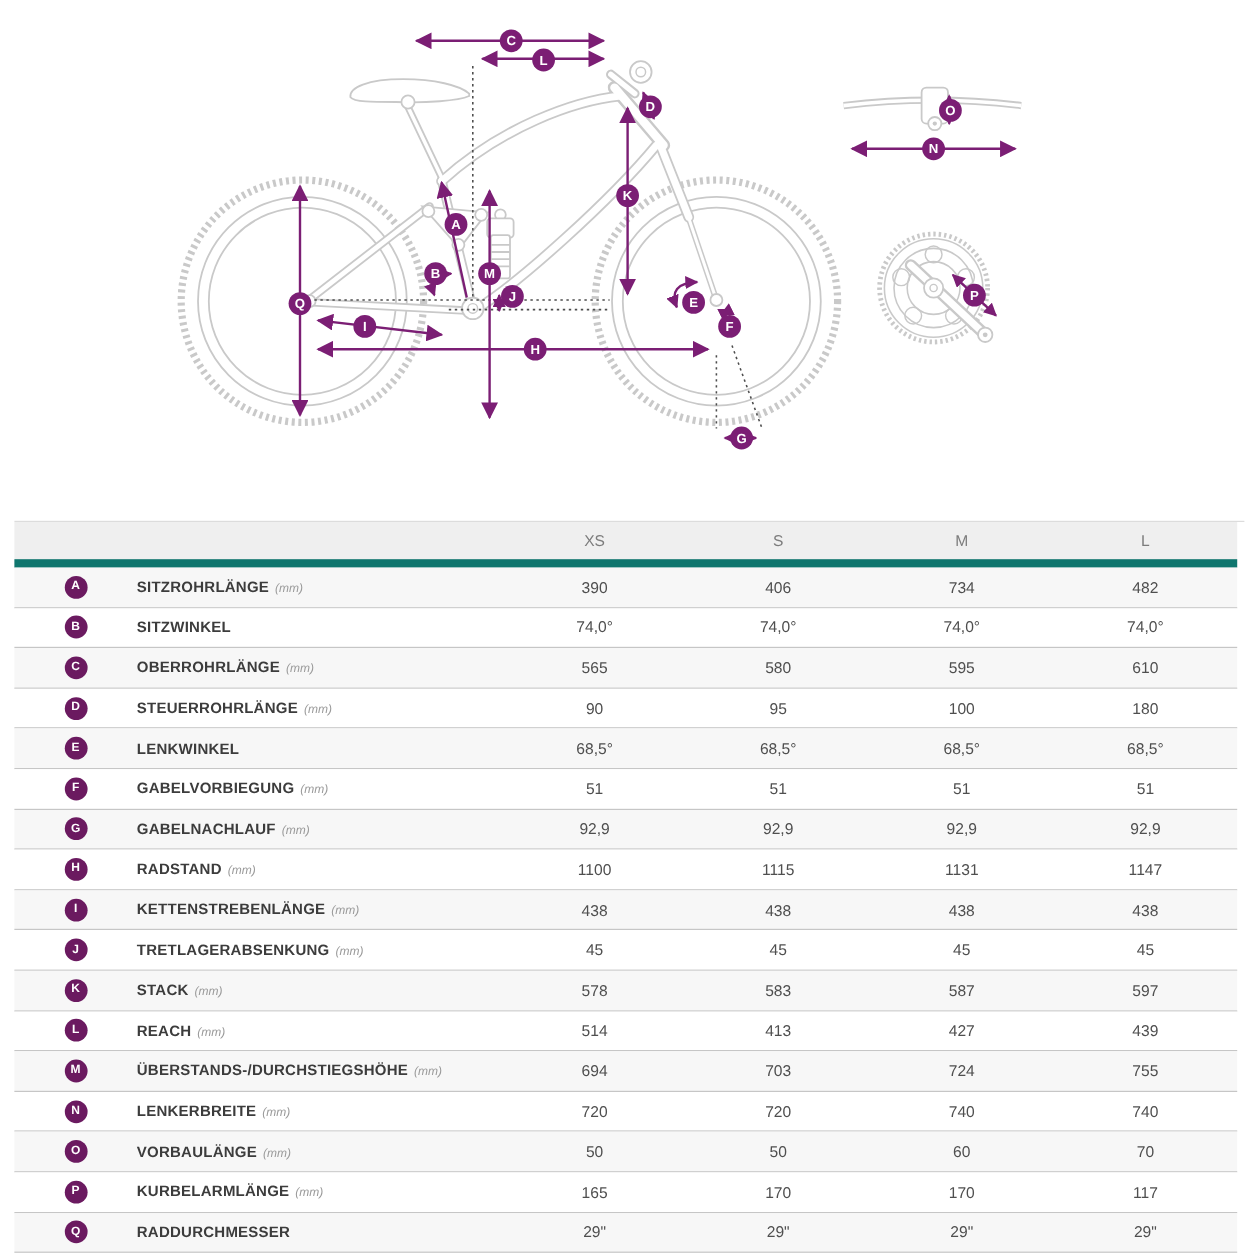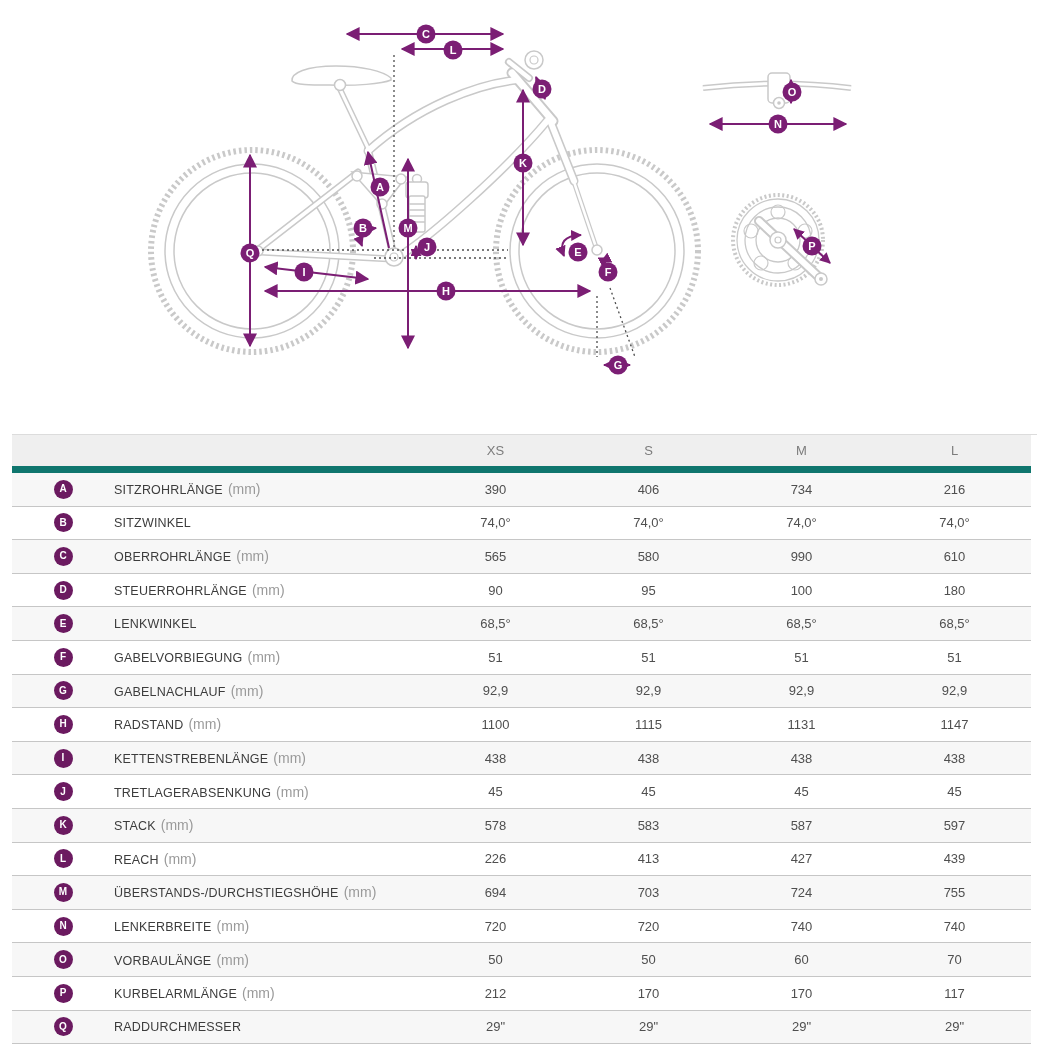--- a/index.html
+++ b/index.html
@@ -8,22 +8,22 @@
   .diagram svg{display:block;}
   .geo-table{margin:14px 12px 0 12px;border-top:1px solid #dcdcdc;padding-right:6px;}
   .thead{display:flex;align-items:center;height:31px;background:#efefef;border-bottom:7px solid #0f766e;}
   .thead .hcell{width:153px;text-align:center;color:#7c7c7c;font-size:13px;}
   .badge-cell{width:102px;display:flex;justify-content:center;flex:0 0 auto;}
   .label-cell{flex:1;display:flex;align-items:baseline;gap:5px;min-width:0;}
   .trow{display:flex;align-items:center;height:33.6px;border-bottom:1px solid #c6c6c6;box-sizing:border-box;background:#ffffff;}
   .trow:nth-child(odd){background:#f7f7f7;}
   .tbadge{width:19px;height:19px;border-radius:50%;background:#6B1A60;color:#fff;
           font-size:10px;font-weight:bold;display:flex;align-items:center;justify-content:center;line-height:1;}
-  .row-label{font-size:12.5px;font-weight:normal;color:#3c3c3c;letter-spacing:.2px;white-space:nowrap;}
-  .row-unit{font-size:14px;color:#9a9a9a;white-space:nowrap;}
+  .row-label{font-size:12.5px;font-weight:bold;color:#3c3c3c;letter-spacing:.2px;white-space:nowrap;}
+  .row-unit{font-size:10px;color:#9a9a9a;white-space:nowrap;font-style:italic;}
   .val{width:153px;flex:0 0 auto;text-align:center;font-size:13px;color:#4f4f4f;}
   .dbadge-text{font-size:11px;font-weight:bold;fill:#ffffff;font-family:"Liberation Sans",sans-serif;}
 </style>
 </head>
 <body>
 
 <div class="diagram">
 <svg width="1049" height="420" viewBox="0 0 1049 420">
   <defs>
     <marker id="arw" viewBox="0 0 10 10" refX="9" refY="5" markerWidth="7" markerHeight="7" orient="auto-start-reverse">
@@ -241,21 +241,21 @@
         <div class="badge-cell">
           <span class="tbadge" style="background: rgb(107, 26, 96);">A</span>
         </div>
         <div class="label-cell">
           <span class="row-label">SITZROHRLÄNGE</span>
           <span class="row-unit">(mm)</span>
         </div>
         <div class="val">390</div>
         <div class="val">406</div>
         <div class="val">734</div>
-        <div class="val">216</div>
+        <div class="val">482</div>
       </div>
       <div class="trow">
         <div class="badge-cell">
           <span class="tbadge" style="background: rgb(107, 26, 96);">B</span>
         </div>
         <div class="label-cell">
           <span class="row-label">SITZWINKEL</span>
         </div>
         <div class="val">74,0°</div>
         <div class="val">74,0°</div>
@@ -265,21 +265,21 @@
       <div class="trow">
         <div class="badge-cell">
           <span class="tbadge" style="background: rgb(107, 26, 96);">C</span>
         </div>
         <div class="label-cell">
           <span class="row-label">OBERROHRLÄNGE</span>
           <span class="row-unit">(mm)</span>
         </div>
         <div class="val">565</div>
         <div class="val">580</div>
-        <div class="val">990</div>
+        <div class="val">595</div>
         <div class="val">610</div>
       </div>
       <div class="trow">
         <div class="badge-cell">
           <span class="tbadge" style="background: rgb(107, 26, 96);">D</span>
         </div>
         <div class="label-cell">
           <span class="row-label">STEUERROHRLÄNGE</span>
           <span class="row-unit">(mm)</span>
         </div>
@@ -379,21 +379,21 @@
         <div class="val">597</div>
       </div>
       <div class="trow">
         <div class="badge-cell">
           <span class="tbadge" style="background: rgb(107, 26, 96);">L</span>
         </div>
         <div class="label-cell">
           <span class="row-label">REACH</span>
           <span class="row-unit">(mm)</span>
         </div>
-        <div class="val">226</div>
+        <div class="val">514</div>
         <div class="val">413</div>
         <div class="val">427</div>
         <div class="val">439</div>
       </div>
       <div class="trow">
         <div class="badge-cell">
           <span class="tbadge" style="background: rgb(107, 26, 96);">M</span>
         </div>
         <div class="label-cell">
           <span class="row-label">ÜBERSTANDS-/DURCHSTIEGSHÖHE</span>
@@ -431,21 +431,21 @@
         <div class="val">70</div>
       </div>
       <div class="trow">
         <div class="badge-cell">
           <span class="tbadge" style="background: rgb(107, 26, 96);">P</span>
         </div>
         <div class="label-cell">
           <span class="row-label">KURBELARMLÄNGE</span>
           <span class="row-unit">(mm)</span>
         </div>
-        <div class="val">212</div>
+        <div class="val">165</div>
         <div class="val">170</div>
         <div class="val">170</div>
         <div class="val">117</div>
       </div>
       <div class="trow">
         <div class="badge-cell">
           <span class="tbadge" style="background: rgb(107, 26, 96);">Q</span>
         </div>
         <div class="label-cell">
           <span class="row-label">RADDURCHMESSER</span>

